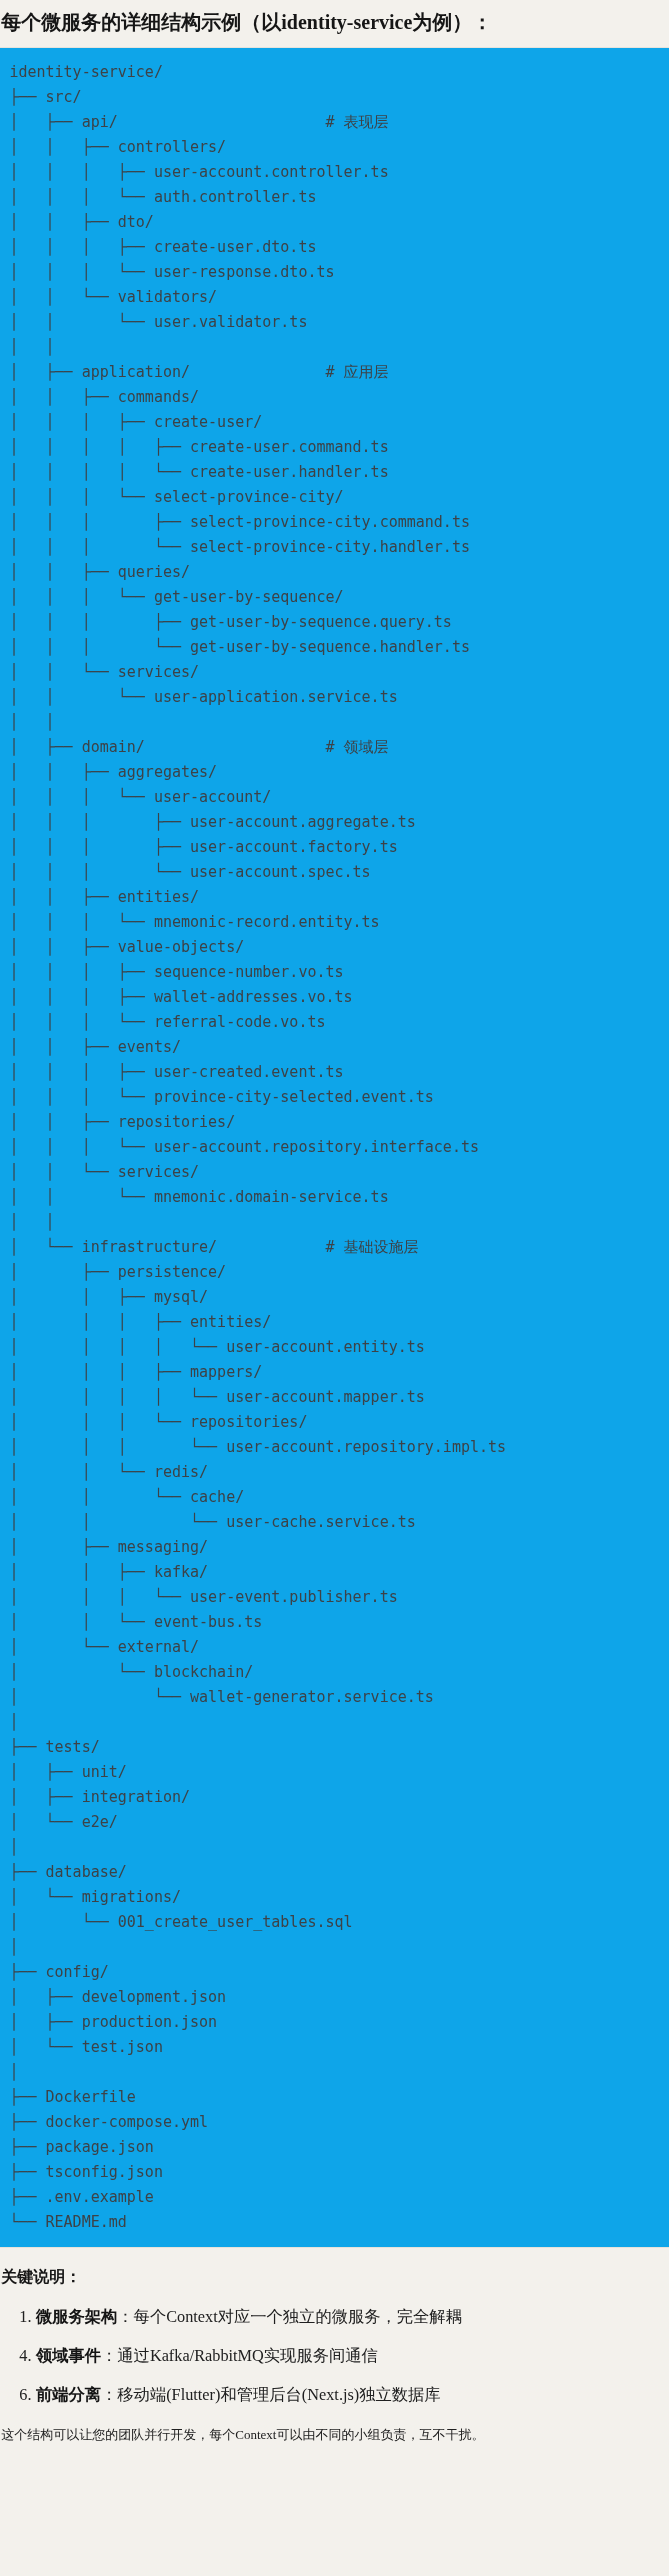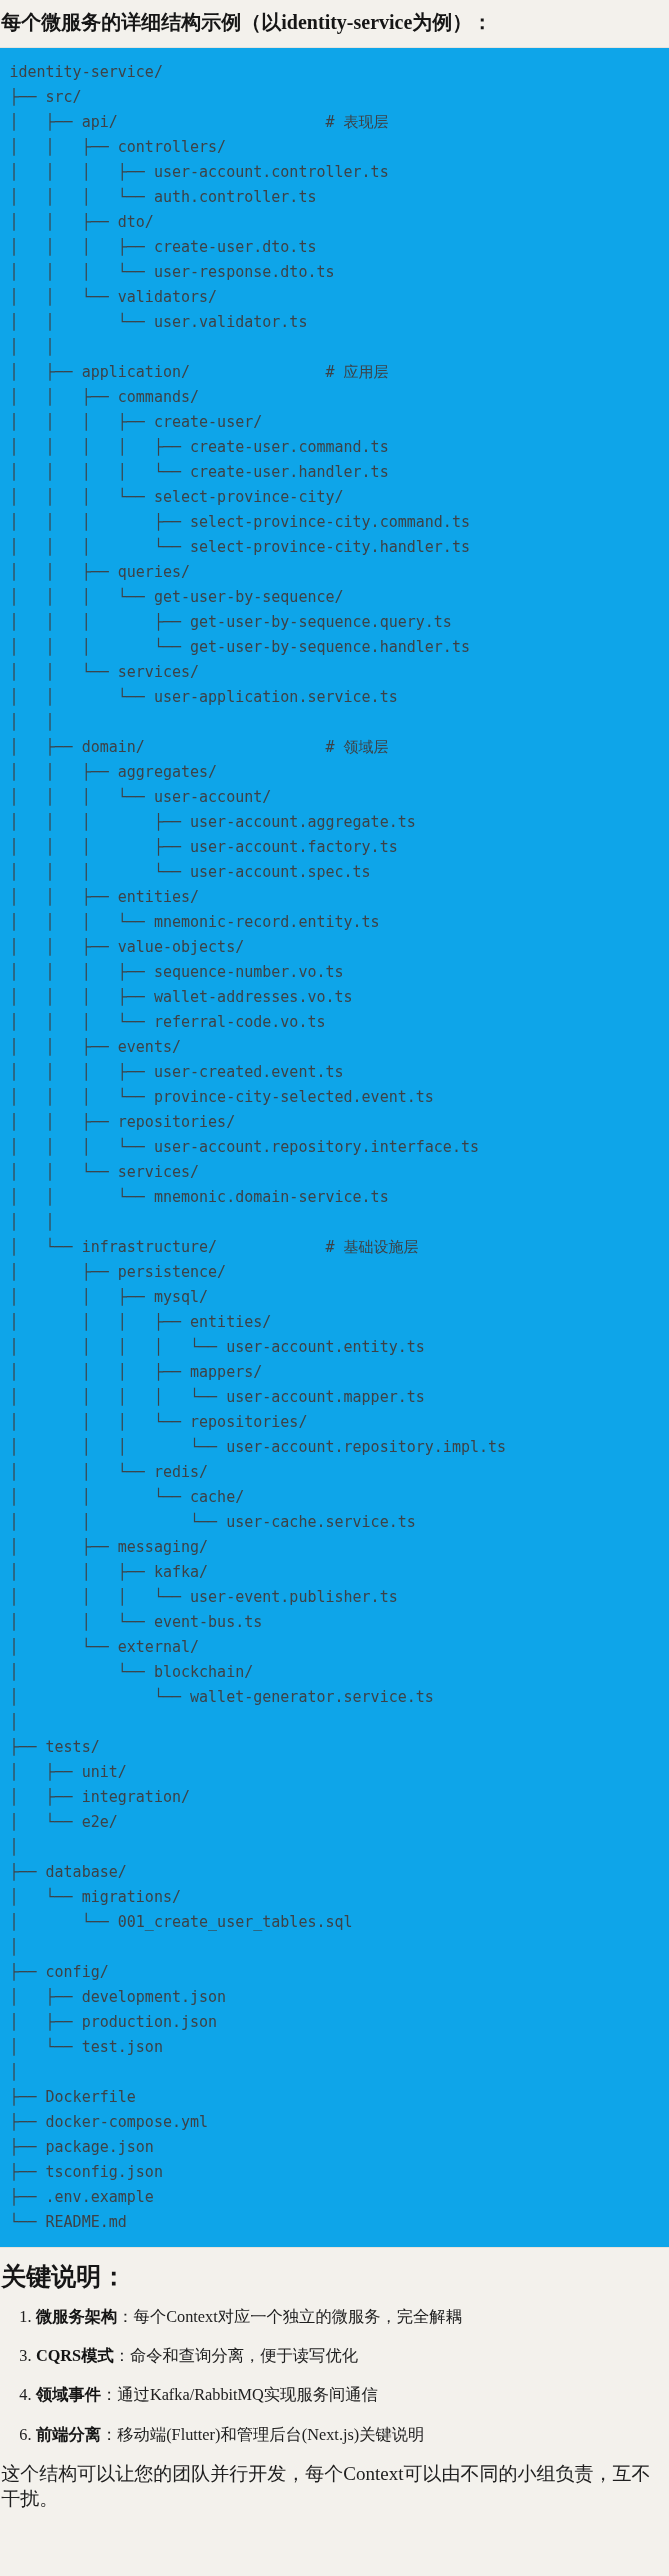--- a/index.html
+++ b/index.html
@@ -30,41 +30,41 @@
     font-family: "DejaVu Sans Mono", monospace;
     font-size: 15px;
     line-height: 25px;
     color: #3d4247;
     white-space: pre;
   }
   .notes {
     padding: 0 5px 12.5px 1.3px;
   }
   h2.notes-heading {
-    font-size: 25px;
+    font-size: 16px;
     line-height: 26px;
     font-weight: bold;
     margin: 16.3px 0 13.8px 0;
     color: #161616;
   }
   ol.notes-list {
     list-style: none;
     margin: 0;
     padding: 0 0 0 18px;
   }
   ol.notes-list li {
     font-size: 16.3px;
     line-height: 25px;
     margin: 0 0 14.4px 0;
     color: #202020;
   }
   ol.notes-list .num { margin-right: 4.4px; }
   ol.notes-list strong { font-weight: bold; color: #141414; }
   p.closing {
-    font-size: 19px;
+    font-size: 13px;
     line-height: 25px;
     margin: 0;
     color: #202020;
   }
 </style>
 </head>
 <body>
 
 <h1 class="page-title">每个微服务的详细结构示例（以identity-service为例）：</h1>
 
@@ -155,19 +155,18 @@
 ├── package.json
 ├── tsconfig.json
 ├── .env.example
 └── README.md</pre>
 </section>
 
 <section class="notes">
   <h2 class="notes-heading">关键说明：</h2>
   <ol class="notes-list">
       <li><span class="num">1.</span><strong>微服务架构</strong><span>：</span><span>每个Context对应一个独立的微服务，完全解耦</span></li>
-      <li><span class="num">3.</span><strong>CQRS模式</strong><span>：</span><span>命令和查询分离，便于读写优化</span></li>
       <li><span class="num">4.</span><strong>领域事件</strong><span>：</span><span>通过Kafka/RabbitMQ实现服务间通信</span></li>
-      <li><span class="num">6.</span><strong>前端分离</strong><span>：</span><span>移动端(Flutter)和管理后台(Next.js)关键说明</span></li>
+      <li><span class="num">6.</span><strong>前端分离</strong><span>：</span><span>移动端(Flutter)和管理后台(Next.js)独立数据库</span></li>
     </ol>
   <p class="closing">这个结构可以让您的团队并行开发，每个Context可以由不同的小组负责，互不干扰。</p>
 </section>
 
 
 </body></html>

